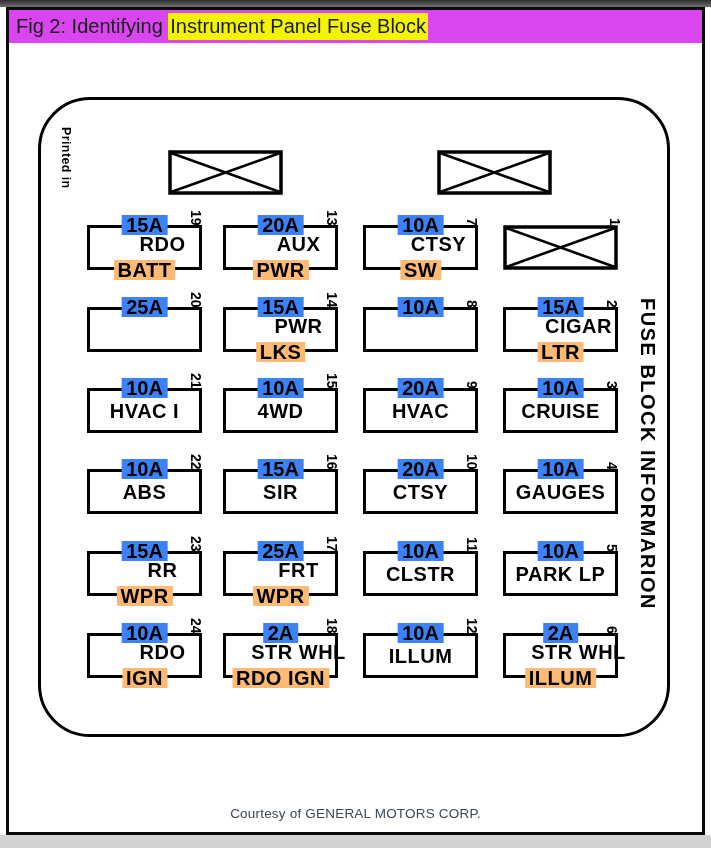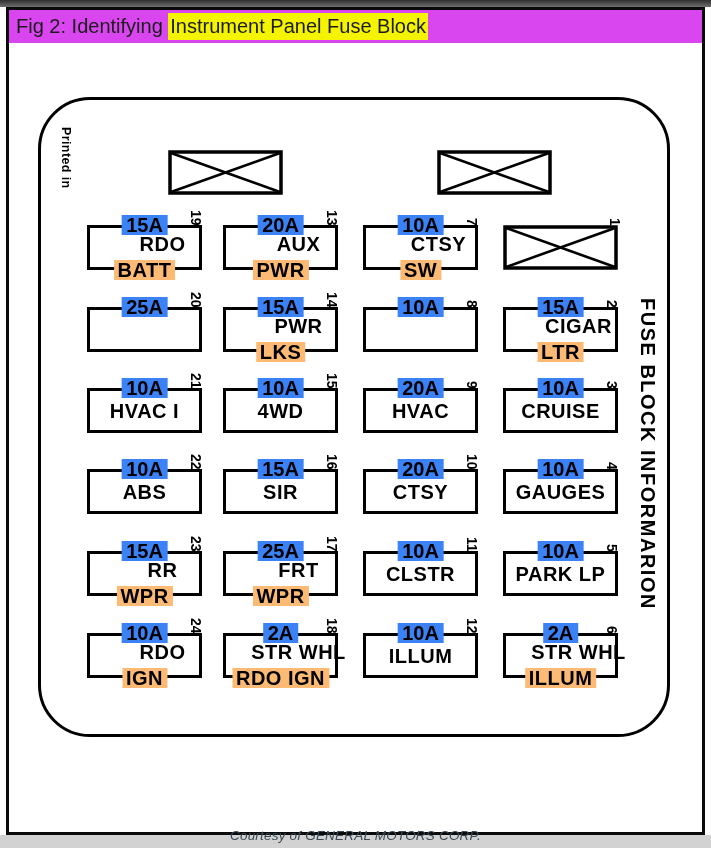--- a/index.html
+++ b/index.html
@@ -61,22 +61,22 @@
     position:absolute;left:50%;bottom:-3px;transform:translate(-50%,50%);
     background:#fdba74;padding:0 4px;font-size:20px;font-weight:700;line-height:1;
     letter-spacing:0.5px;white-space:nowrap;color:#000;
   }
   .fuse .num, .fuse.crossed .num{
     position:absolute;right:-4px;bottom:calc(100% + 2px);writing-mode:vertical-rl;
     font-size:14px;font-weight:700;line-height:1;color:#000;
   }
   .fuse.crossed .num{bottom:calc(100% - 1px);}
   .credit{
-    position:absolute;left:0;right:0;top:828px;text-align:center;
-    font-size:13.5px;color:#3a4955;letter-spacing:0.2px;font-style:italic;
+    position:absolute;left:0;right:0;top:806px;text-align:center;
+    font-size:13.5px;color:#3a4955;letter-spacing:0.2px;
   }
 </style>
 </head>
 <body>
 
 <div class="screen">
   <div class="top-strip"></div>
   <div class="bottom-strip"></div>
 
   <div class="page">

